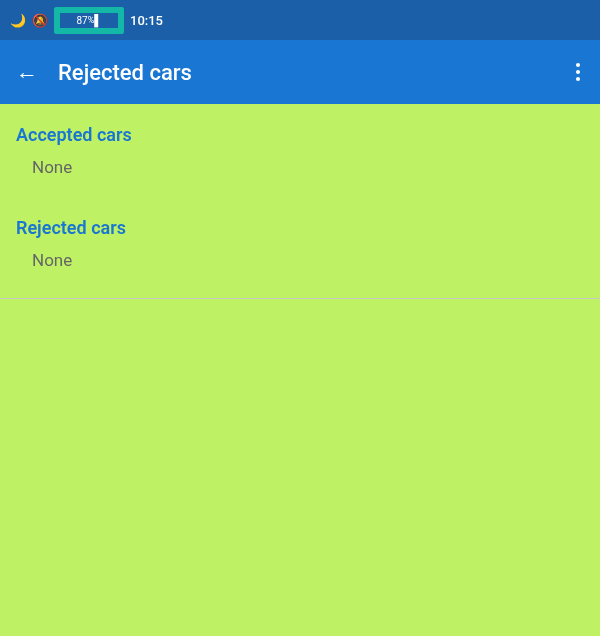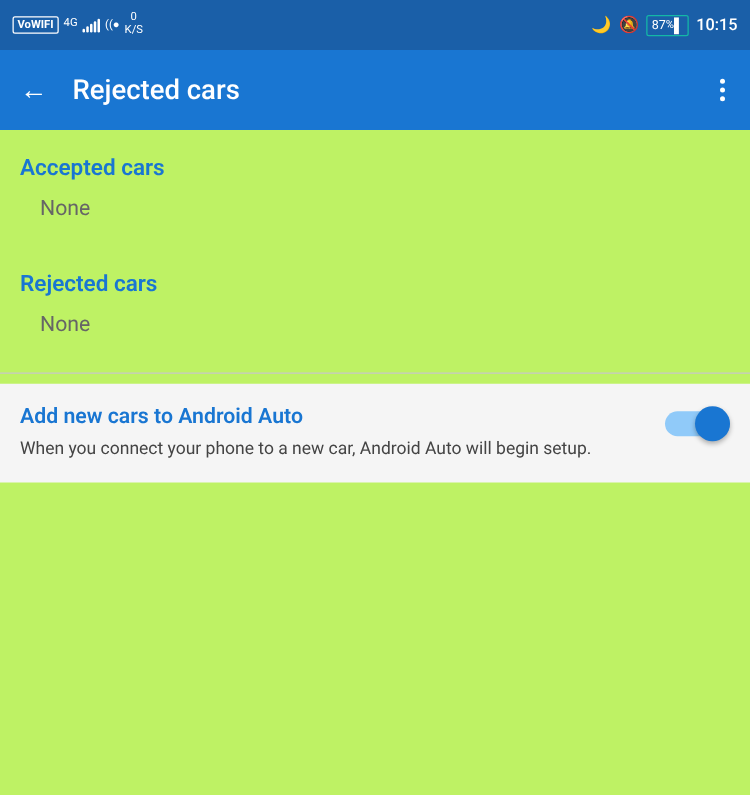--- a/index.html
+++ b/index.html
@@ -34,23 +34,23 @@
       font-size: 12px;
     }
     .wifi-box {
       border: 1px solid white;
       padding: 1px 3px;
       font-size: 9px;
       font-weight: bold;
       border-radius: 2px;
     }
     .battery-box {
-      border: 1px solid #14b8a6;
+      border: 6px solid #14b8a6;
       border-radius: 2px;
-      padding: 1px 3px;
+      padding: 1px 16px;
       font-size: 10px;
       position: relative;
       display: flex;
       align-items: center;
     }
     .data-indicator {
       display: flex;
       flex-direction: column;
       font-size: 9px;
       line-height: 1.1;
@@ -191,40 +191,20 @@
     .signal-bar {
       width: 2px;
       background: white;
       border-radius: 1px;
     }
   </style>
 </head>
 <body>
 
 <div class="status-bar">
-  <div class="status-left">
-    <div class="wifi-box">VoWIFI</div>
-    <div class="data-indicator">
-      <span>4G</span>
-    </div>
-    <div class="signal-bars">
-      <div class="signal-bar" style="height:3px"></div>
-      <div class="signal-bar" style="height:5px"></div>
-      <div class="signal-bar" style="height:7px"></div>
-      <div class="signal-bar" style="height:9px"></div>
-      <div class="signal-bar" style="height:11px"></div>
-    </div>
-    <div style="display:flex;flex-direction:column;font-size:9px;line-height:1.2;">
-      <span>((●</span>
-    </div>
-    <div class="data-indicator">
-      <span>0</span>
-      <span>K/S</span>
-    </div>
-  </div>
   <div class="status-right">
     <span style="font-size:13px;">🌙</span>
     <span style="font-size:13px;">🔕</span>
     <div class="battery-box">
       <span>87</span>
       <span style="font-size:9px;">%</span>
       <span style="font-size:11px;">▌</span>
     </div>
     <span style="font-size:13px;font-weight:500;">10:15</span>
   </div>
@@ -249,24 +229,14 @@
     <div class="section-value">None</div>
   </div>
 
   <div class="section">
     <div class="section-title">Rejected cars</div>
     <div class="section-value">None</div>
   </div>
 
   <div class="divider"></div>
 
-  <div class="toggle-section">
-    <div class="toggle-text">
-      <div class="toggle-title">Add new cars to Android Auto</div>
-      <div class="toggle-desc">When you connect your phone to a new car, Android Auto will begin setup.</div>
-    </div>
-    <div class="toggle-switch">
-      <div class="toggle-track"></div>
-      <div class="toggle-thumb"></div>
-    </div>
-  </div>
 
 </div>
 
 </body></html>

